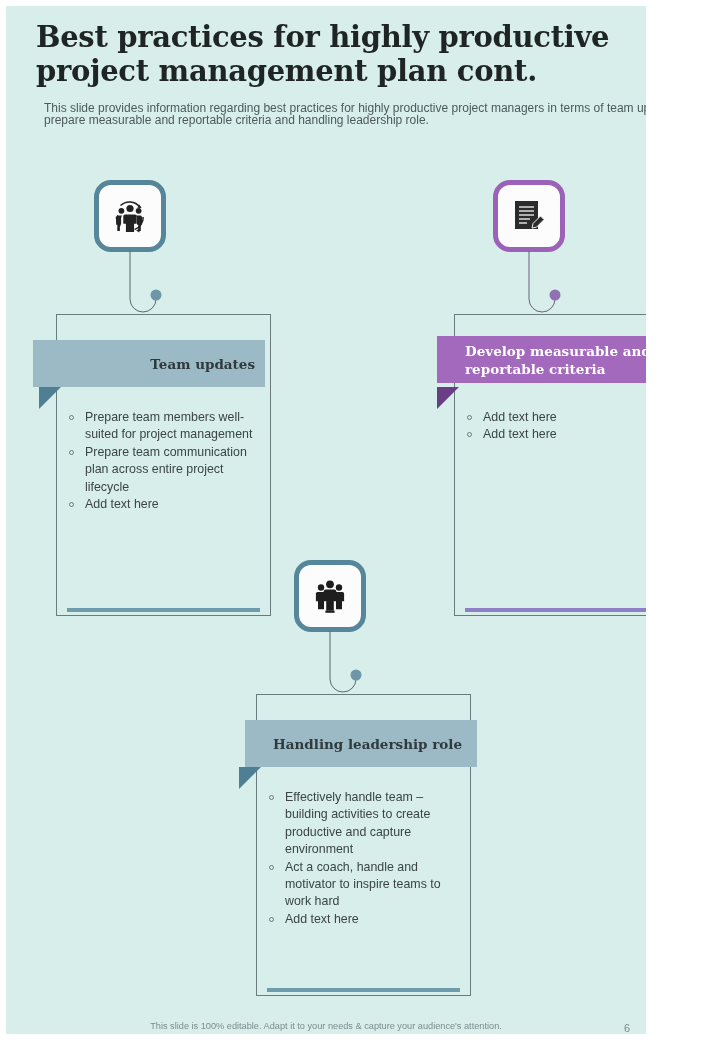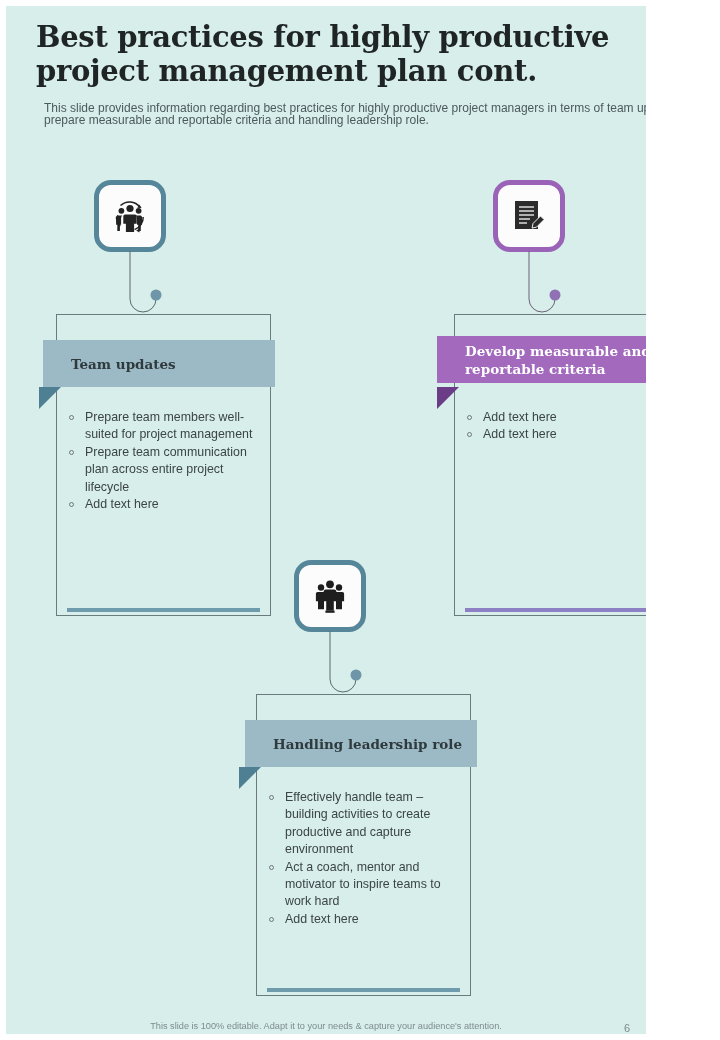--- a/index.html
+++ b/index.html
@@ -203,21 +203,21 @@
 
   <svg class="connector" style="left:104px; top:245px; width:70px; height:70px;">
     <path d="M20 0 L20 48 A13 13 0 0 0 46 48 L46 44" fill="none" stroke="#5a6b6d" stroke-width="1"></path>
     <circle cx="46" cy="44" r="5.5" fill="#6e96a8"></circle>
   </svg>
 
   <div class="card" style="left:50px; top:308px; width:215px; height:302px;">
     <div class="card-accent accent-teal"></div>
   </div>
 
-  <div class="ribbon ribbon-teal" style="left:37px; top:334px; width:232px; height:47px;">
+  <div class="ribbon ribbon-teal" style="left:27px; top:334px; width:232px; height:47px;justify-content:flex-end;">
     <span>Team updates</span>
   </div>
   <div class="ribbon-fold fold-teal" style="left:33px; top:381px;"></div>
 
   <ul class="bullets" style="left:62px; top:403px; width:190px;">
     <li>Prepare team members well-suited for project management</li>
     <li>Prepare team communication plan across entire project lifecycle</li>
     <li>Add text here</li>
   </ul>
 
@@ -283,20 +283,20 @@
     <div class="card-accent accent-teal"></div>
   </div>
 
   <div class="ribbon ribbon-teal" style="left:239px; top:714px; width:232px; height:47px;">
     <span>Handling leadership role</span>
   </div>
   <div class="ribbon-fold fold-teal" style="left:233px; top:761px;"></div>
 
   <ul class="bullets" style="left:262px; top:783px; width:195px;">
     <li>Effectively handle team – building activities to create productive and capture environment</li>
-    <li>Act a coach, mentor and motivator to inspire teams to work hard</li>
+    <li>Act a coach, handle and motivator to inspire teams to work hard</li>
     <li>Add text here</li>
   </ul>
 
   <div id="footer-note">This slide is 100% editable. Adapt it to your needs &amp; capture your audience's attention.</div>
   <div id="page-number">6</div>
 
 </div>
 
 </body></html>

